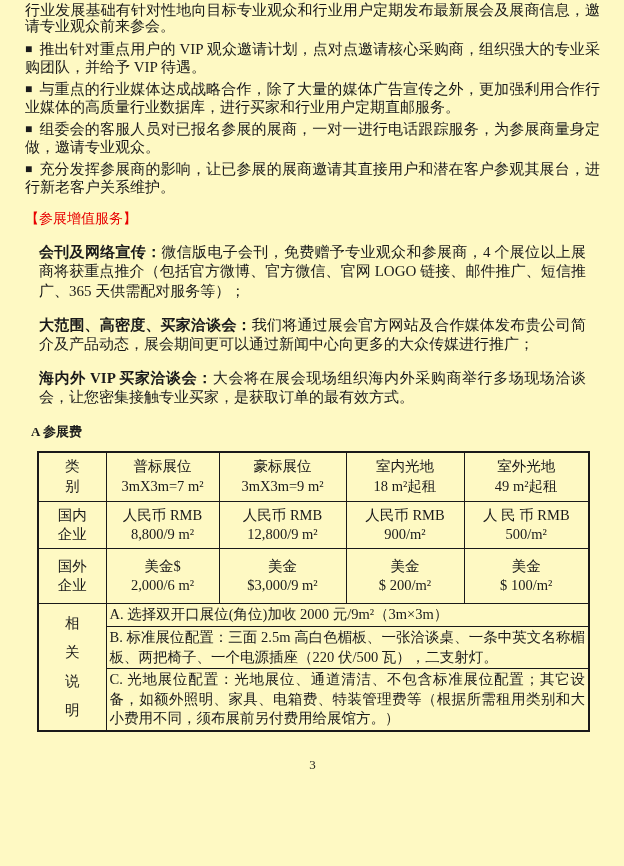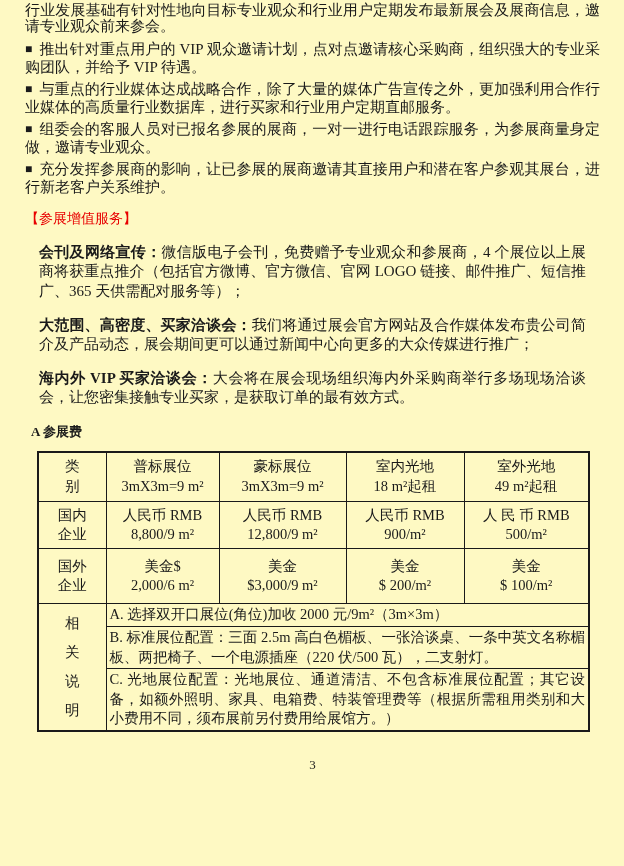--- a/index.html
+++ b/index.html
@@ -74,21 +74,21 @@
         <col style="width:113px">
         <col style="width:127px">
         <col style="width:118px">
         <col style="width:125px">
     </colgroup>
     <tbody>
       <tr style="height:50px">
         <td class="ml">类
 别</td>
         <td class="ml">普标展位
-3mX3m=9 m²</td>
+3mX3m=7 m²</td>
         <td class="ml">豪标展位
 3mX3m=9 m²</td>
         <td class="ml">室内光地
 18 m²起租</td>
         <td class="ml">室外光地
 49 m²起租</td>
       </tr>
       <tr style="height:47px">
         <td class="ml">国内
 企业</td>

